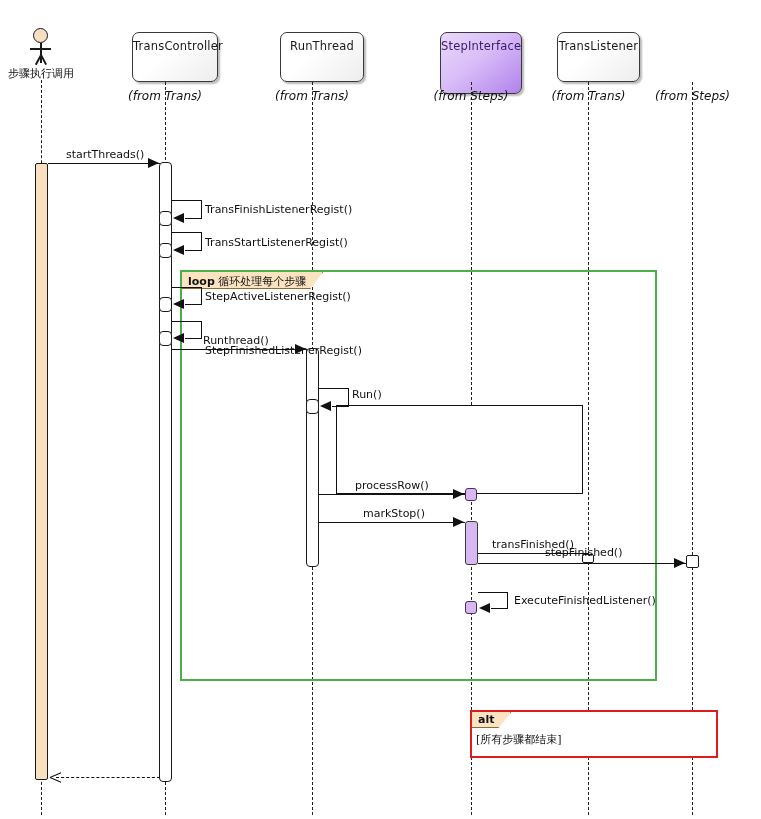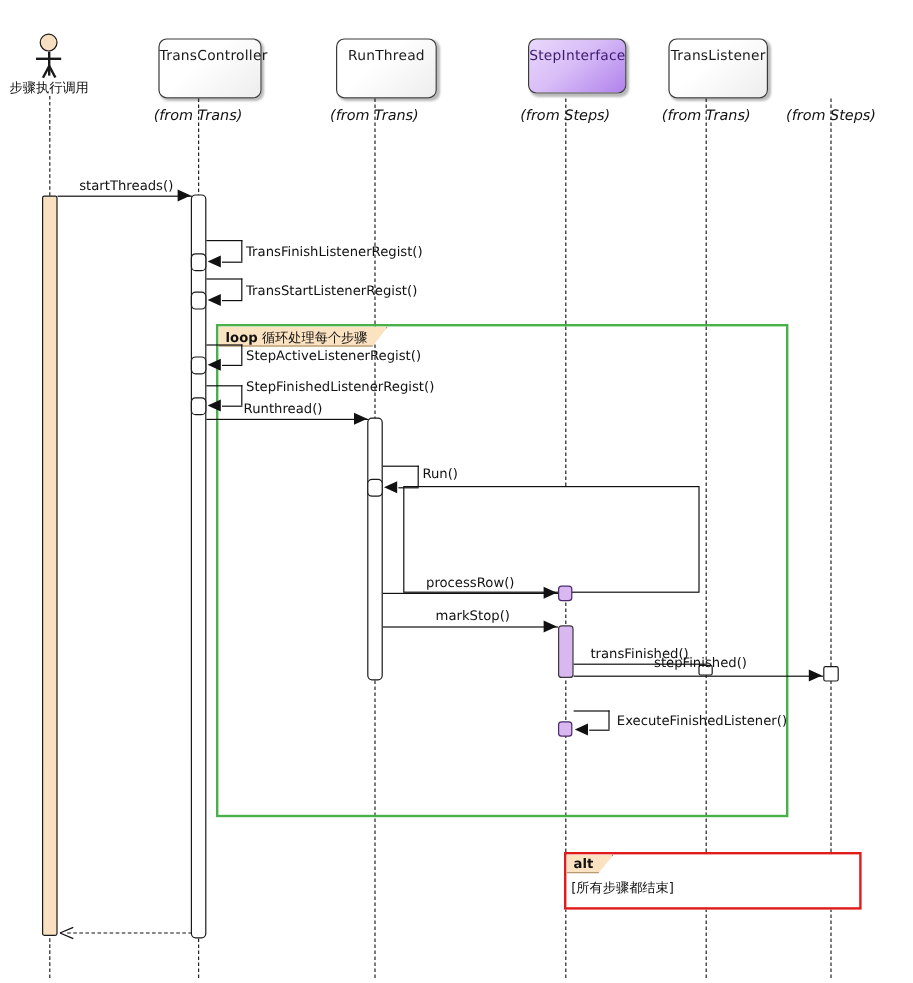--- a/index.html
+++ b/index.html
@@ -128,21 +128,21 @@
   <div class="participant" style="left:122px;top:32px;width:86px;height:50px;">
     <div class="pname">TransController</div>
   </div>
   <div class="pkg" style="left:122px;top:89px;width:86px;">(from Trans)</div>
 
   <div class="participant" style="left:270px;top:32px;width:84px;height:50px;">
     <div class="pname">RunThread</div>
   </div>
   <div class="pkg" style="left:270px;top:89px;width:84px;">(from Trans)</div>
 
-  <div class="participant accent" style="left:430px;top:32px;width:82px;height:46px;">
+  <div class="participant accent" style="left:430px;top:32px;width:82px;height:62px;">
     <div class="pname">StepInterface</div>
   </div>
   <div class="pkg" style="left:430px;top:89px;width:82px;">(from Steps)</div>
 
   <div class="participant" style="left:547px;top:32px;width:83px;height:50px;">
     <div class="pname">TransListener</div>
   </div>
   <div class="pkg" style="left:547px;top:89px;width:83px;">(from Trans)</div>
 
   <div class="pkg" style="left:651px;top:89px;width:83px;">(from Steps)</div>
@@ -206,21 +206,21 @@
   <div class="msgline" style="left:172px;top:287px;width:30px;"></div>
   <div class="vline" style="left:201px;top:287px;height:17px;"></div>
   <div class="msgline" style="left:185px;top:304px;width:17px;"></div>
   <div class="arrowhead left" style="left:173px;top:299px;"></div>
   <div class="msglabel" style="left:205px;top:290px;">StepActiveListenerRegist()</div>
 
   <div class="msgline" style="left:172px;top:321px;width:30px;"></div>
   <div class="vline" style="left:201px;top:321px;height:17px;"></div>
   <div class="msgline" style="left:185px;top:338px;width:17px;"></div>
   <div class="arrowhead left" style="left:173px;top:333px;"></div>
-  <div class="msglabel" style="left:205px;top:316px;">StepFinishedListenerRegist()</div>
+  <div class="msglabel" style="left:205px;top:344px;">StepFinishedListenerRegist()</div>
 
   <div class="msgline" style="left:172px;top:349px;width:135px;"></div>
   <div class="arrowhead right" style="left:295px;top:344px;"></div>
   <div class="msglabel" style="left:203px;top:334px;">Runthread()</div>
 
   <div class="msgline" style="left:319px;top:388px;width:30px;"></div>
   <div class="vline" style="left:348px;top:388px;height:18px;"></div>
   <div class="msgline" style="left:332px;top:406px;width:17px;"></div>
   <div class="arrowhead left" style="left:320px;top:401px;"></div>
   <div class="msglabel" style="left:352px;top:388px;">Run()</div>

